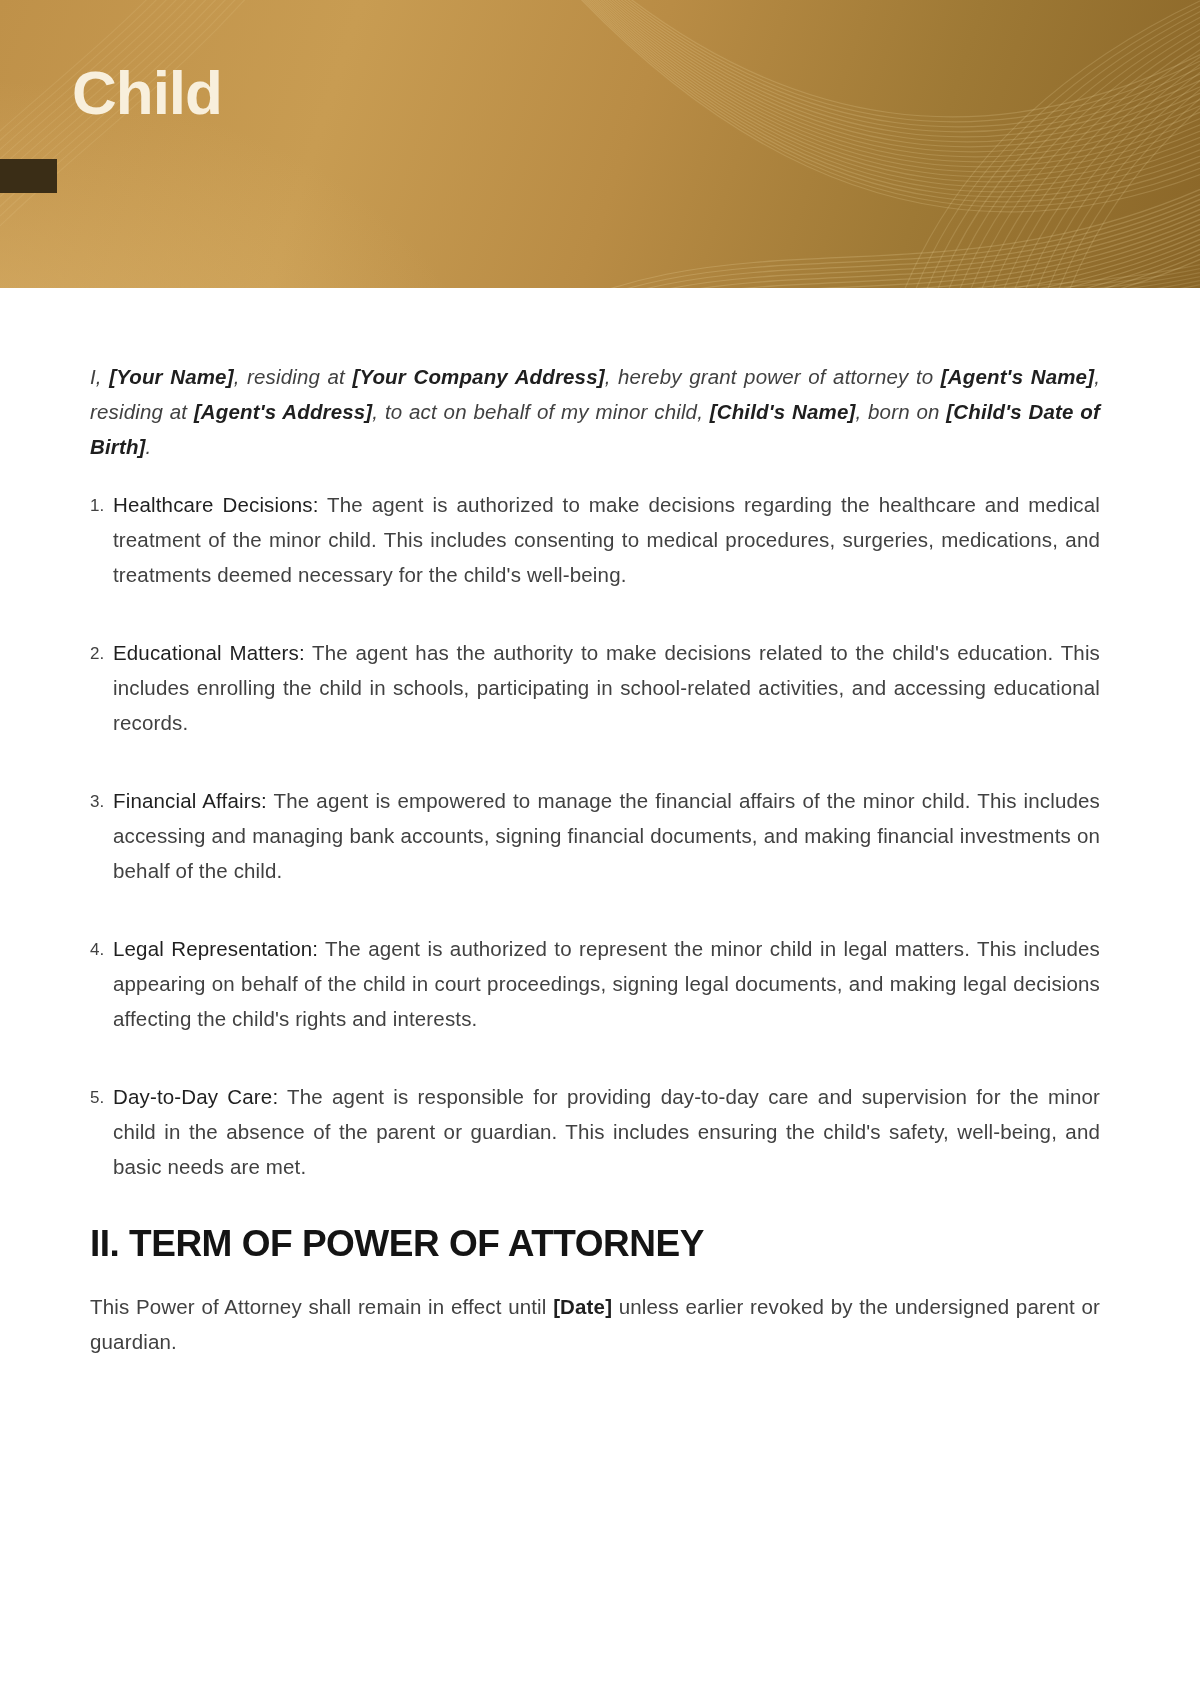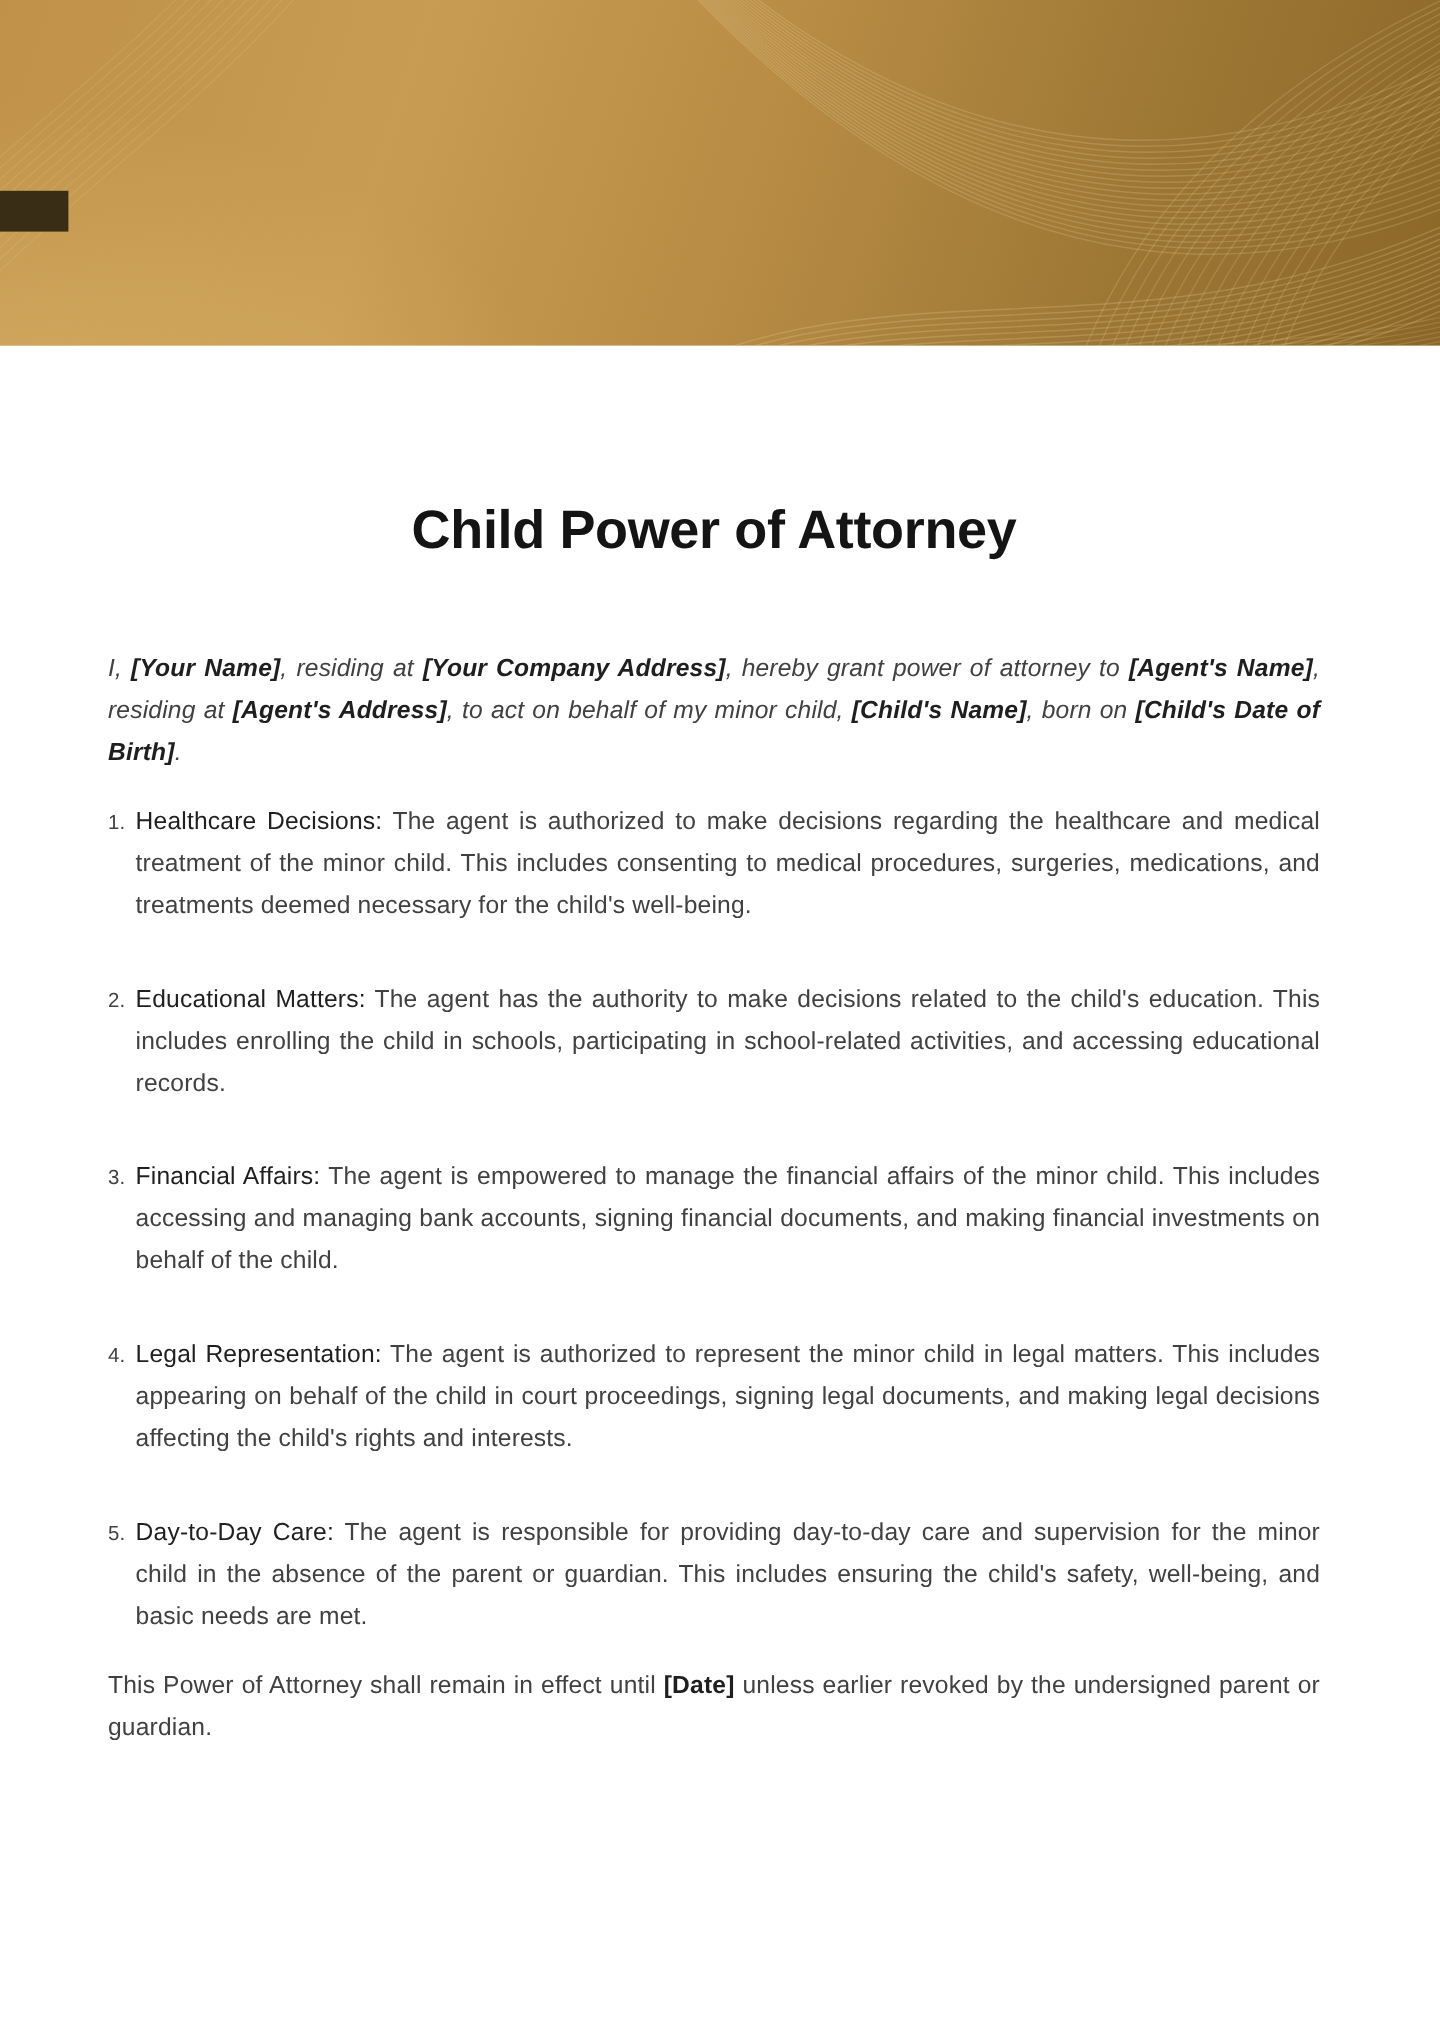--- a/index.html
+++ b/index.html
@@ -200,35 +200,36 @@
           <path d="M -90,215 C 30,95 115,45 215,-75" transform="translate(30,20)" fill="none" stroke="#f0dca6" stroke-width="1.2"></path>
           <path d="M -90,215 C 30,95 115,45 215,-75" transform="translate(36,24)" fill="none" stroke="#f0dca6" stroke-width="1.2"></path>
           <path d="M -90,215 C 30,95 115,45 215,-75" transform="translate(42,28)" fill="none" stroke="#f0dca6" stroke-width="1.2"></path>
           <path d="M -90,215 C 30,95 115,45 215,-75" transform="translate(48,32)" fill="none" stroke="#f0dca6" stroke-width="1.2"></path>
           <path d="M -90,215 C 30,95 115,45 215,-75" transform="translate(54,36)" fill="none" stroke="#f0dca6" stroke-width="1.2"></path>
           <path d="M -90,215 C 30,95 115,45 215,-75" transform="translate(60,40)" fill="none" stroke="#f0dca6" stroke-width="1.2"></path>
         </g>
       </svg>
     <div class="accent-bar"></div>
     <h1 class="banner-title">
+      <span class="line">Child</span>
     </h1>
   </header>
 
   <main class="content">
 
-    <h2 class="doc-title">Child Power of Attorney</h2>
 
     <p class="intro"><span>I, </span><strong>[Your Name]</strong><span>, residing at </span><strong>[Your Company Address]</strong><span>, hereby grant power of attorney to </span><strong>[Agent's Name]</strong><span>, residing at </span><strong>[Agent's Address]</strong><span>, to act on behalf of my minor child, </span><strong>[Child's Name]</strong><span>, born on </span><strong>[Child's Date of Birth]</strong><span>.</span></p>
 
 
     <ol class="poa-list">
         <li><span class="num">1.</span><strong class="label">Healthcare Decisions:</strong><span class="txt"> The agent is authorized to make decisions regarding the healthcare and medical treatment of the minor child. This includes consenting to medical procedures, surgeries, medications, and treatments deemed necessary for the child's well-being.</span></li>
         <li><span class="num">2.</span><strong class="label">Educational Matters:</strong><span class="txt"> The agent has the authority to make decisions related to the child's education. This includes enrolling the child in schools, participating in school-related activities, and accessing educational records.</span></li>
         <li><span class="num">3.</span><strong class="label">Financial Affairs:</strong><span class="txt"> The agent is empowered to manage the financial affairs of the minor child. This includes accessing and managing bank accounts, signing financial documents, and making financial investments on behalf of the child.</span></li>
         <li><span class="num">4.</span><strong class="label">Legal Representation:</strong><span class="txt"> The agent is authorized to represent the minor child in legal matters. This includes appearing on behalf of the child in court proceedings, signing legal documents, and making legal decisions affecting the child's rights and interests.</span></li>
         <li><span class="num">5.</span><strong class="label">Day-to-Day Care:</strong><span class="txt"> The agent is responsible for providing day-to-day care and supervision for the minor child in the absence of the parent or guardian. This includes ensuring the child's safety, well-being, and basic needs are met.</span></li>
       </ol>
 
+    <h3 class="section-heading heading-2">II. TERM OF POWER OF ATTORNEY</h3>
 
     <p class="term"><span>This Power of Attorney shall remain in effect until </span><strong>[Date]</strong><span> unless earlier revoked by the undersigned parent or guardian.</span></p>
 
   </main>
 </div>
 
 </body></html>

